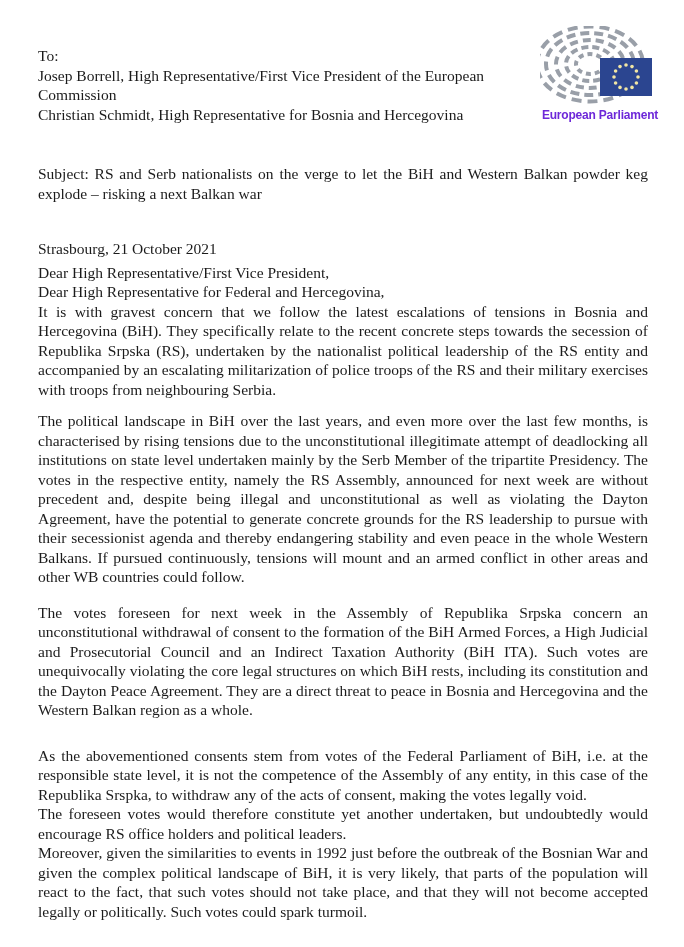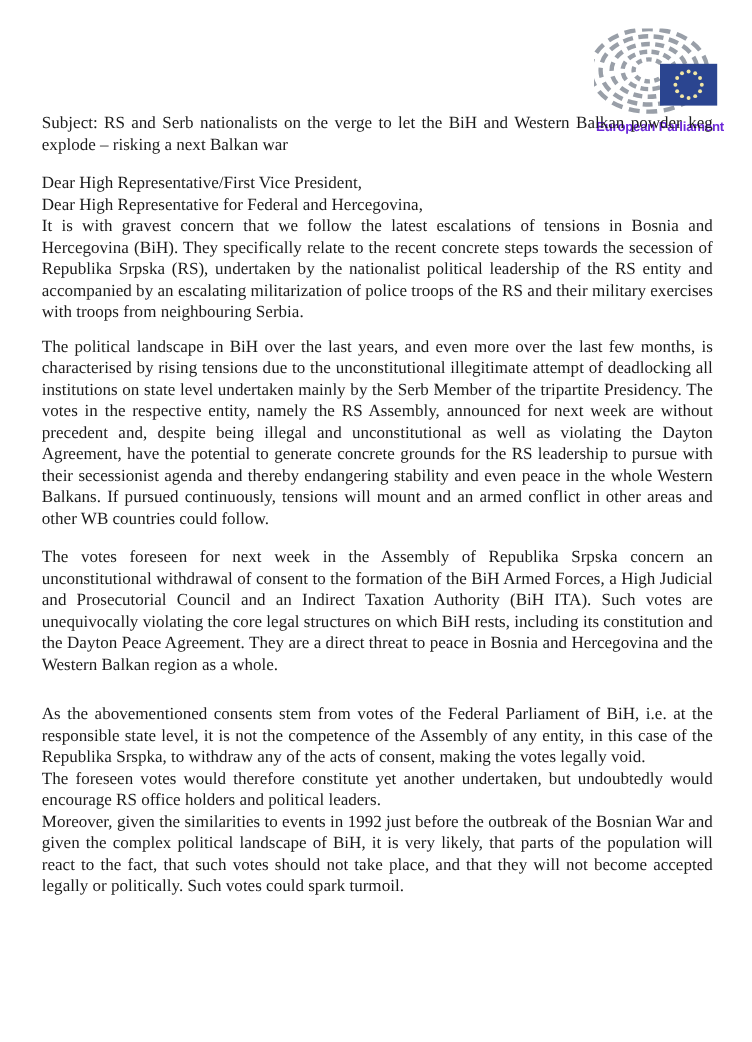--- a/index.html
+++ b/index.html
@@ -14,23 +14,23 @@
     font-size: 15.5px;
     line-height: 19.5px;
   }
   .content {
     position: absolute;
     left: 38px;
     top: 46px;
     width: 610px;
   }
   .recipient-block { max-width: 492px; }
-  .subject { margin-top: 56px; text-align: justify; }
+  .subject { margin-top: 40px; text-align: justify; }
   .dateline { margin-top: 36px; }
-  .salutation { margin-top: 16px; }
+  .salutation { margin-top: 4px; }
   .para { margin: 0; text-align: justify; }
   .para-first { }
   .para-mid { margin-top: 12px; }
   .para-three { margin-top: 16px; }
   .para-last { margin-top: 26px; }
   .logo {
     position: absolute;
     top: 26px;
     right: 20px;
     width: 128px;
@@ -77,23 +77,29 @@
           <circle cx="75.6" cy="45" r="1.8"></circle>
           <circle cx="80" cy="40.6" r="1.8"></circle>
         </g>
       </g>
     </svg>
     <div class="logo-caption">European Parliament</div>
   </div>
 
   <div class="content">
 
+    <div class="recipient-block">
+      <div>To:</div>
+      <div>Josep Borrell, High Representative/First Vice President of the European Commission</div>
+      <div>Christian Schmidt, High Representative for Bosnia and Hercegovina</div>
+    </div>
 
     <div class="subject">Subject: RS and Serb nationalists on the verge to let the BiH and Western Balkan powder keg explode – risking a next Balkan war</div>
 
+    <div class="dateline">Strasbourg, 21 October 2021</div>
 
     <div class="salutation">
       <div>Dear High Representative/First Vice President,</div>
       <div>Dear High Representative for Federal and Hercegovina,</div>
     </div>
 
     <p class="para para-first">It is with gravest concern that we follow the latest escalations of tensions in Bosnia and Hercegovina (BiH). They specifically relate to the recent concrete steps towards the secession of Republika Srpska (RS), undertaken by the nationalist political leadership of the RS entity and accompanied by an escalating militarization of police troops of the RS and their military exercises with troops from neighbouring Serbia.</p>
 
     <p class="para para-mid">The political landscape in BiH over the last years, and even more over the last few months, is characterised by rising tensions due to the unconstitutional illegitimate attempt of deadlocking all institutions on state level undertaken mainly by the Serb Member of the tripartite Presidency. The votes in the respective entity, namely the RS Assembly, announced for next week are without precedent and, despite being illegal and unconstitutional as well as violating the Dayton Agreement, have the potential to generate concrete grounds for the RS leadership to pursue with their secessionist agenda and thereby endangering stability and even peace in the whole Western Balkans. If pursued continuously, tensions will mount and an armed conflict in other areas and other WB countries could follow.</p>
 

